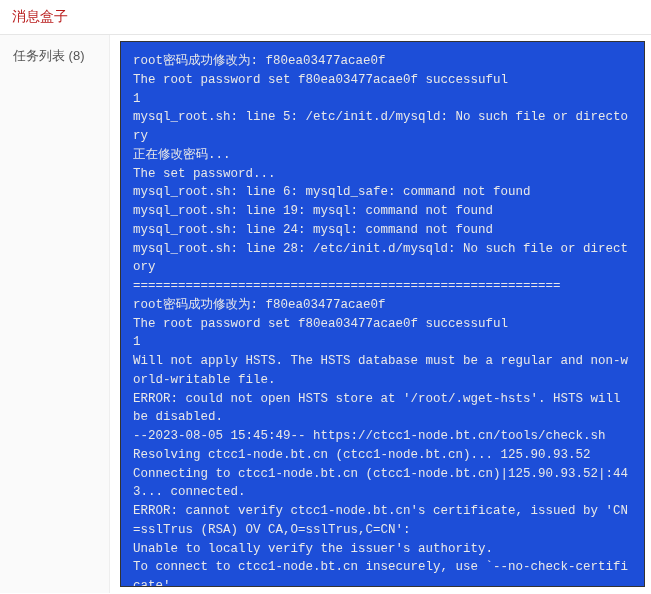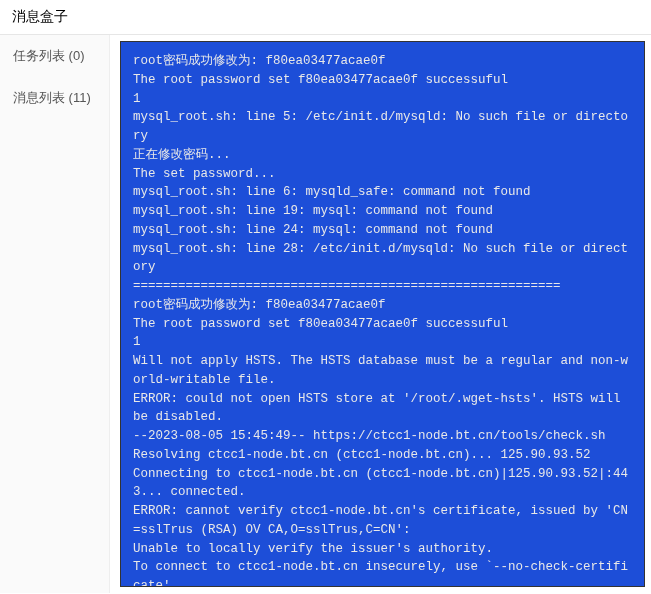--- a/index.html
+++ b/index.html
@@ -9,21 +9,21 @@
     color: #333;
     background: #fff;
     width: 651px;
     height: 594px;
     overflow: hidden;
   }
   .header {
     padding: 8px 12px;
     border-bottom: 1px solid #e6e6e6;
     font-size: 14px;
-    color: #000000;
+    color: #b91c1c;
   }
   .body {
     display: flex;
     height: calc(100% - 36px);
   }
   .sidebar {
     width: 110px;
     border-right: 1px solid #eee;
     background: #fafafa;
     flex-shrink: 0;
@@ -64,24 +64,21 @@
 </head>
 <body>
 
 <div class="header">
   <span>消息盒子</span>
 </div>
 
 <div class="body">
   <div class="sidebar">
     <div class="item">
-      <span>任务列表 (0)</span>
-    </div>
-    <div class="item">
-      <span>消息列表 (11)</span>
+      <span>任务列表 (8)</span>
     </div>
   </div>
 
   <div class="main">
     <div class="terminal" id="terminal">root密码成功修改为: f80ea03477acae0f
 The root password set f80ea03477acae0f successuful
 1
 mysql_root.sh: line 5: /etc/init.d/mysqld: No such file or directory
 正在修改密码...
 The set password...

